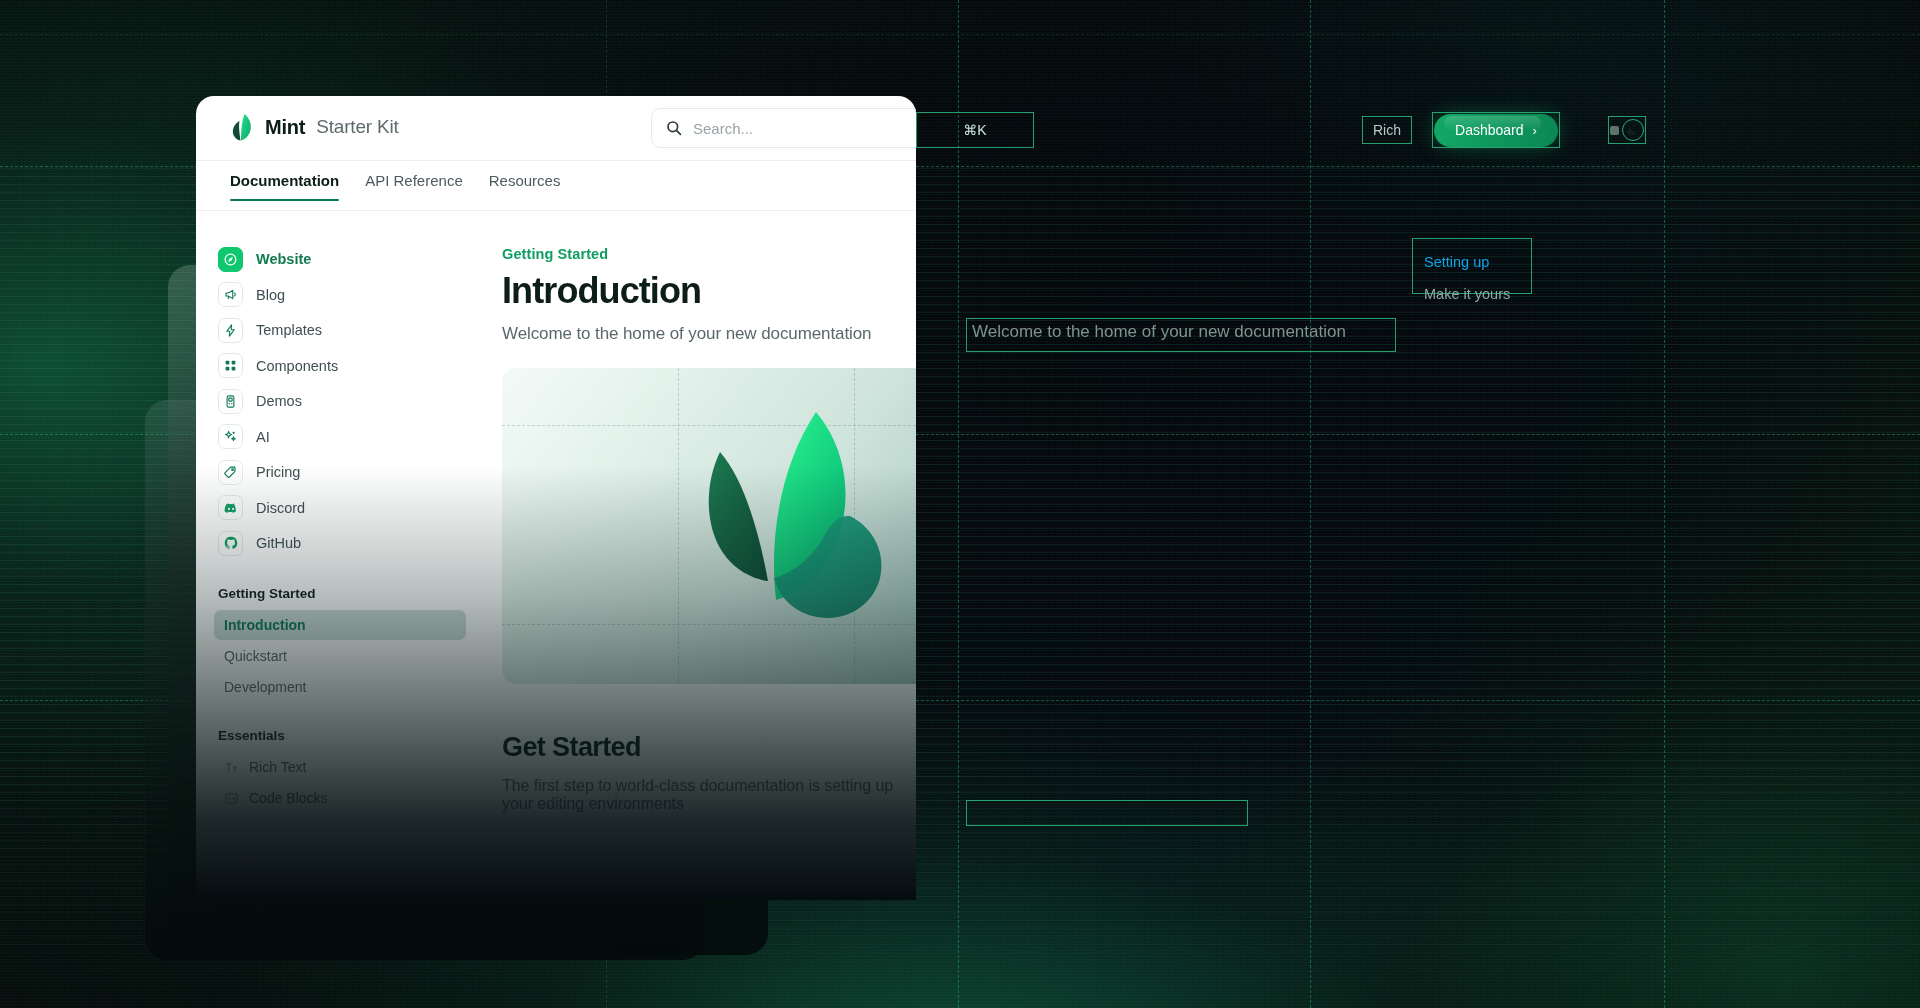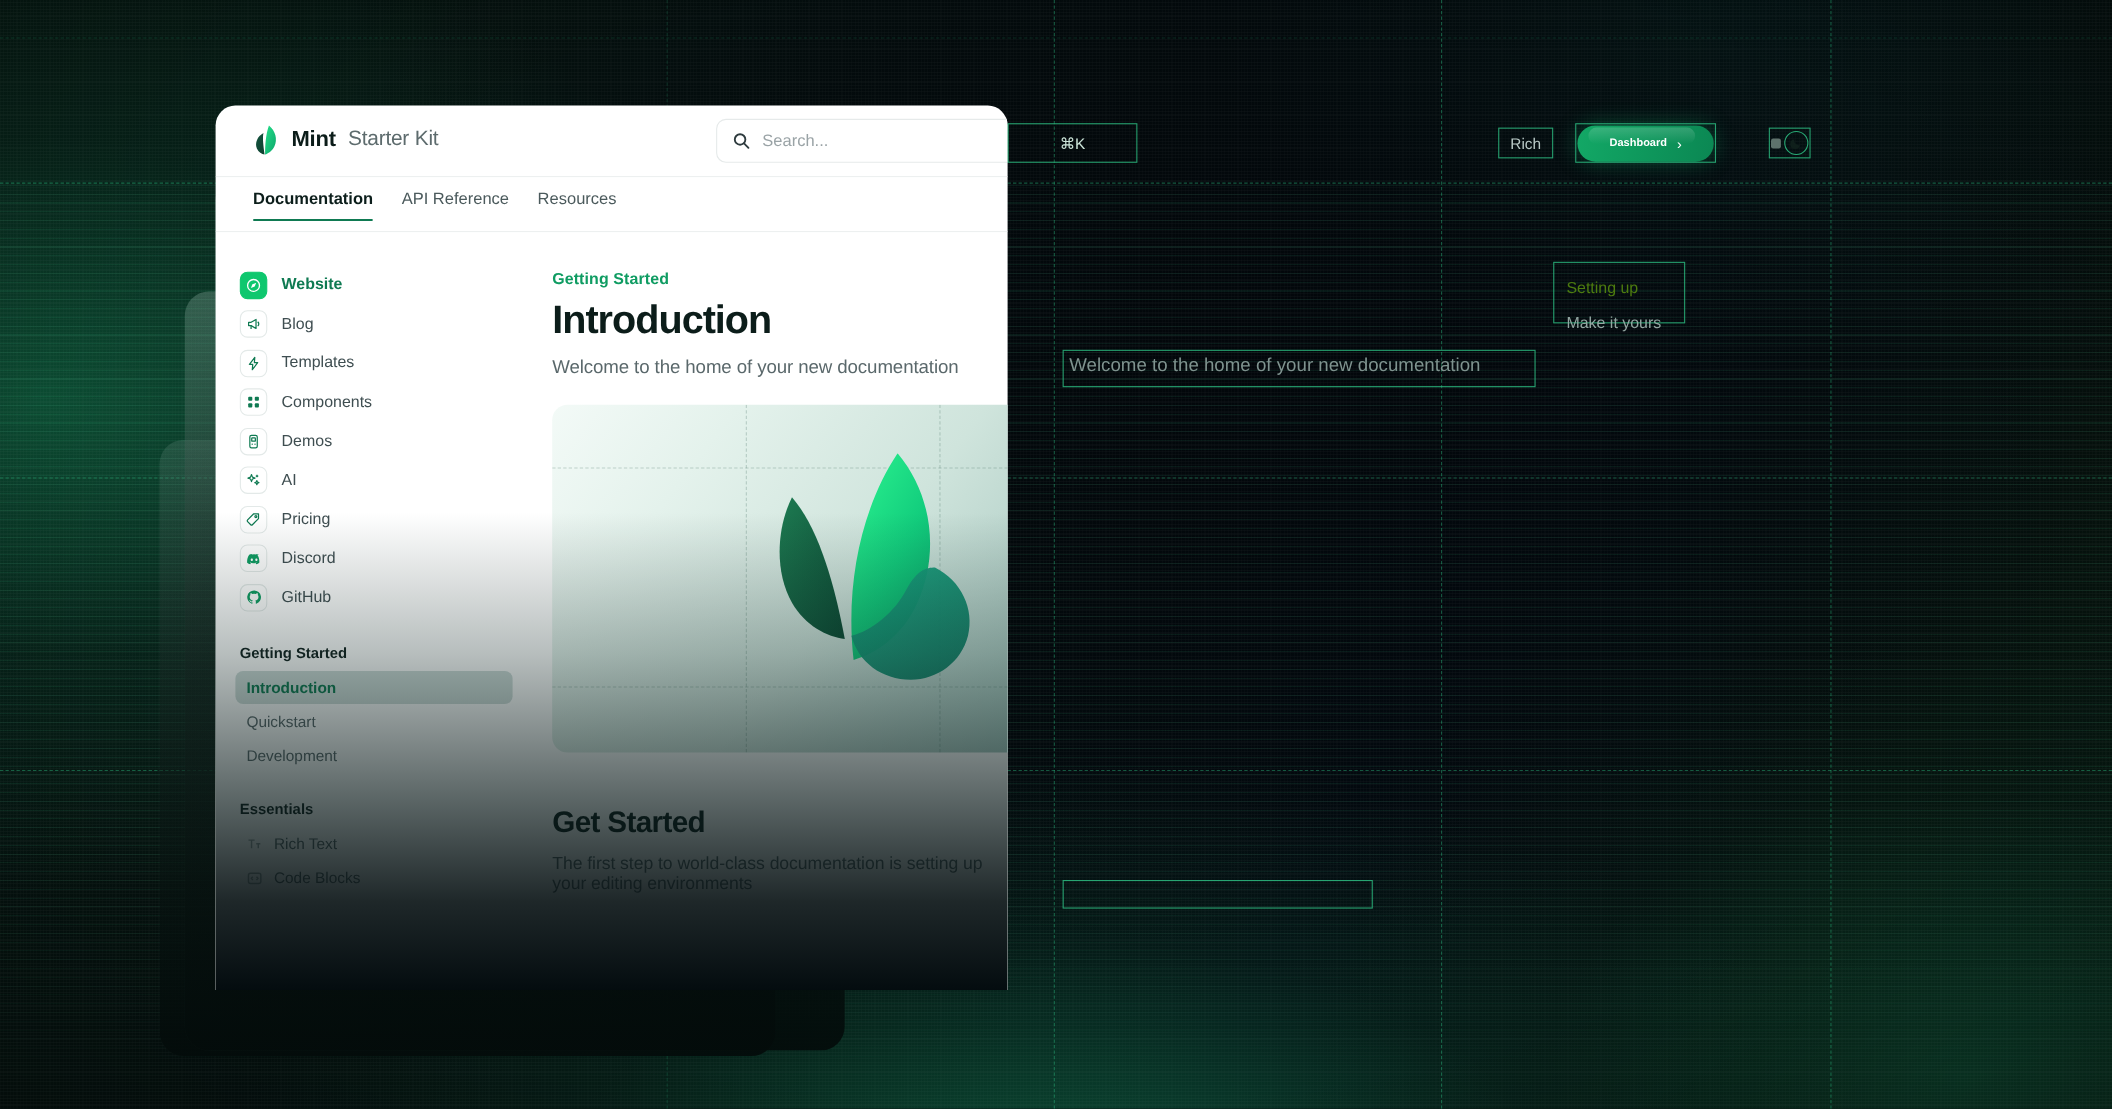--- a/index.html
+++ b/index.html
@@ -195,40 +195,40 @@
   #dash-pill{
     position:absolute; left:1434px; top:114px; width:124px; height:33px;
     border-radius:17px; z-index:59;
     background:linear-gradient(100deg,#13a866 0%,#0f9b5e 40%,#0b8753 100%);
     box-shadow:0 0 20px rgba(18,180,110,.38);
   }
   #dash-pill::after{
     content:""; position:absolute; left:8%; top:6%; width:78%; height:46%;
     border-radius:16px; background:linear-gradient(to bottom, rgba(255,255,255,.17), rgba(255,255,255,0));
   }
-  .dash-lbl{ font-size:10px; font-weight:700; color:#ffffff; position:relative; z-index:61; }
+  .dash-lbl{ font-size:14px; font-weight:400; color:#ffffff; position:relative; z-index:61; }
   .dash-chev{ font-size:13px; color:#ffffff; position:relative; z-index:61; }
 
   #theme-btn{
     left:1608px; top:116px; width:38px; height:28px;
     display:flex; align-items:center; justify-content:center; gap:3px;
   }
   .tgl-sq{ width:9px; height:9px; background:#5e726c; border-radius:2px; }
   .moon-wrap{ width:22px; height:22px; border-radius:50%; border:1.3px solid rgba(46,196,134,.85);
               display:flex; align-items:center; justify-content:center; }
 
   #lede-box{ left:966px; top:318px; width:430px; height:34px; }
 
   #toc-box{
     left:1412px; top:238px; width:120px; height:56px;
     padding:0 0 0 12px;
   }
   #toc-panel{ position:absolute; left:1424px; top:246px; z-index:61; }
   .toc-item{ font-size:14.5px; line-height:32px; }
-  .toc-item.active{ color:#4d7c0f; }
+  .toc-item.active{ color:#0ea5e9; }
   .toc-item.idle{ color:#94a6a2;text-align:right; }
 
   #body-box{ left:966px; top:800px; width:282px; height:26px; }
 
   
   .ov-txt{ position:absolute; z-index:58; }
   #lede-tail{ left:972px; top:322px; font-size:17px; color:#7f938f; }
 </style>
 </head>
 <body>

